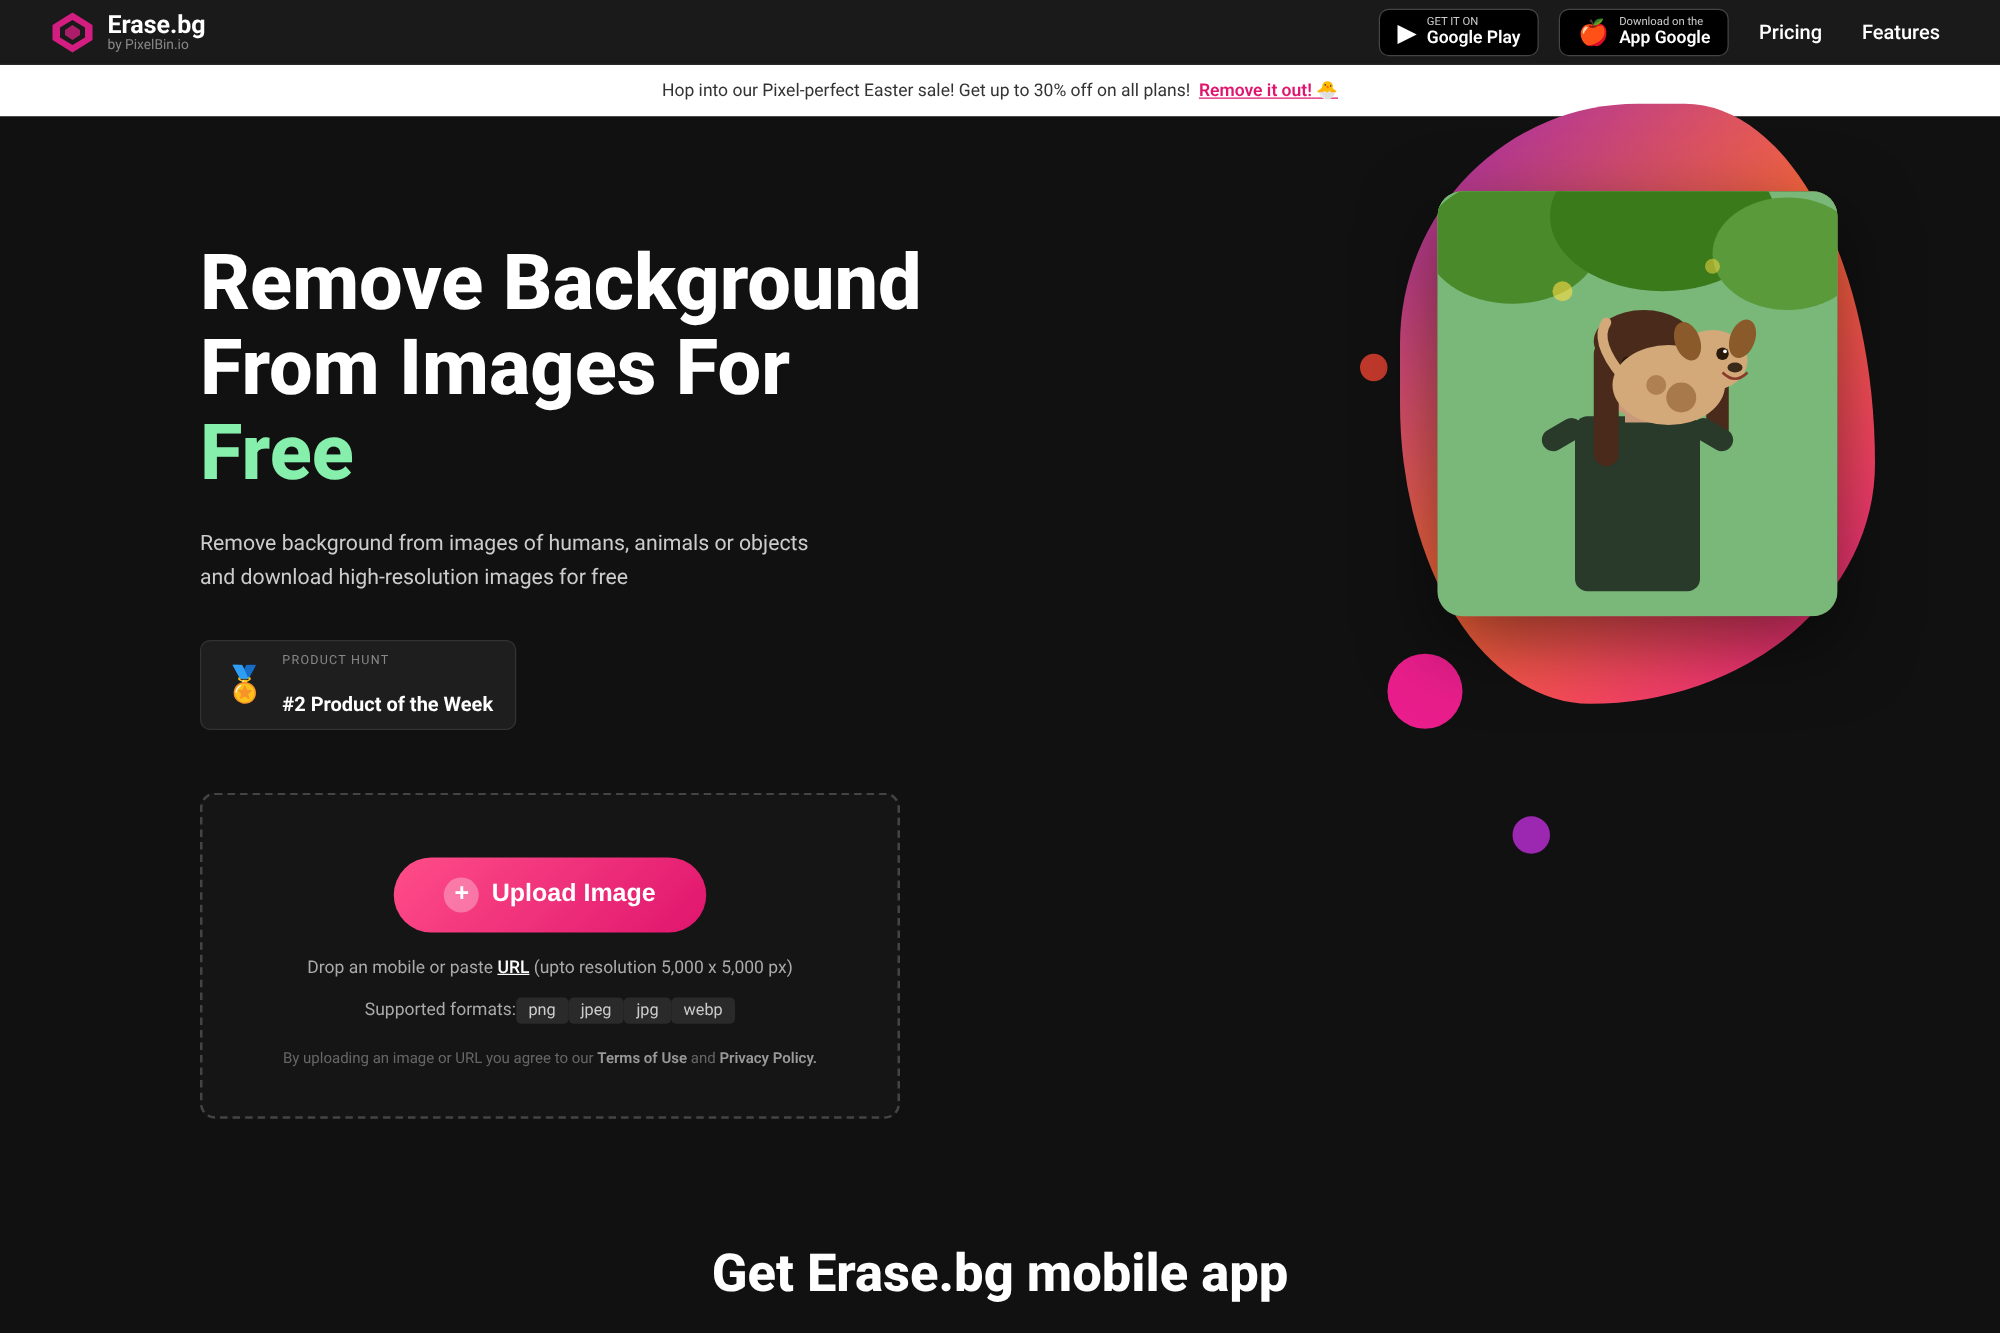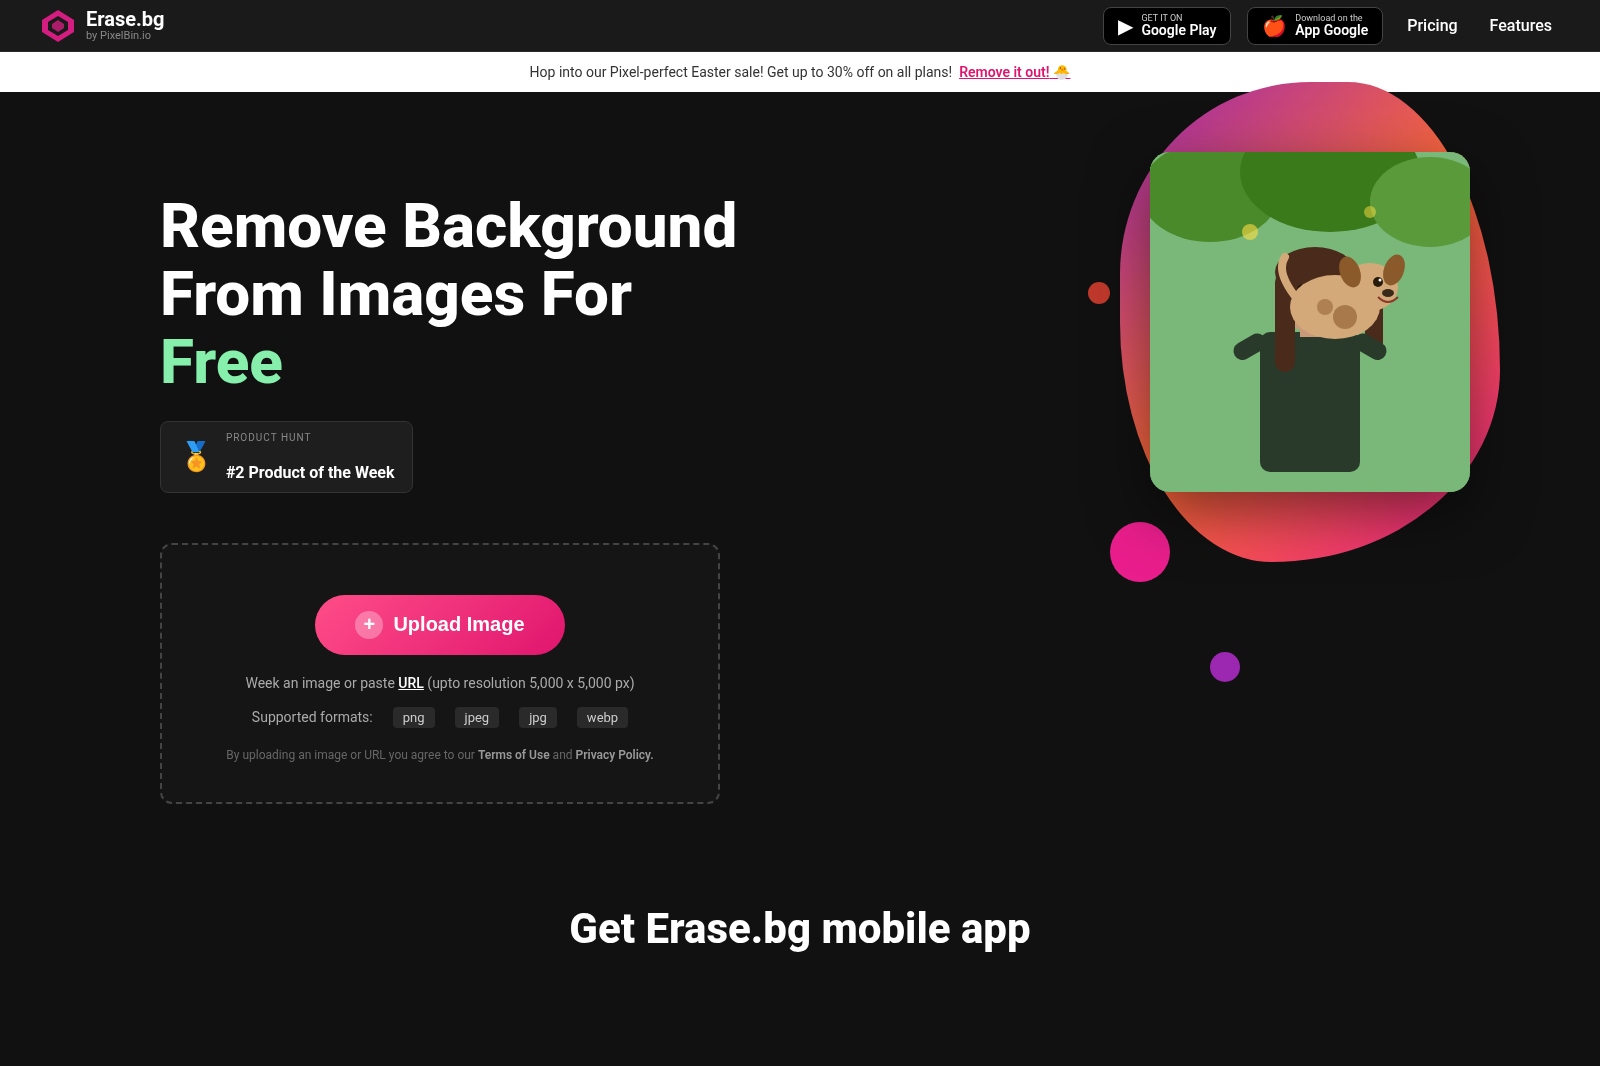--- a/index.html
+++ b/index.html
@@ -204,21 +204,21 @@
     .drop-text .url-link {
       color: #fff;
       text-decoration: underline;
       cursor: pointer;
       font-weight: 500;
     }
     .formats-row {
       display: flex;
       align-items: center;
       justify-content: center;
-      gap: 20px;
+      gap: 0;
       margin-bottom: 20px;
       font-size: 14px;
       color: #aaa;
     }
     .format-tag {
       background: #2a2a2a;
       border-radius: 4px;
       padding: 3px 10px;
       color: #ccc;
       font-size: 13px;
@@ -366,39 +366,40 @@
 </div>
 
 <section class="main-section">
   <div class="left-content">
     
     <h1 class="hero-title">
       <span>Remove Background</span><br>
       <span>From Images For </span><span class="free-word">Free</span>
     </h1>
 
+    <p class="hero-subtitle">Remove background from images of humans, animals or objects and download high-resolution images for free</p>
 
     
     <div class="product-hunt-badge">
       <span class="badge-medal">🏅</span>
       <div class="badge-text">
         <span class="badge-label">PRODUCT HUNT</span>
         <span class="badge-rank">#2 Product of the Week</span>
       </div>
     </div>
 
     
     <div class="upload-box">
       <button class="upload-btn">
         <span class="plus-icon">+</span>
         <span>Upload Image</span>
       </button>
 
       <p class="drop-text">
-        <span>Week an image or paste </span><a class="url-link">URL</a><span> (upto resolution 5,000 x 5,000 px)</span>
+        <span>Drop an mobile or paste </span><a class="url-link">URL</a><span> (upto resolution 5,000 x 5,000 px)</span>
       </p>
 
       <div class="formats-row">
         <span>Supported formats:</span>
         <span class="format-tag">png</span>
         <span class="format-tag">jpeg</span>
         <span class="format-tag">jpg</span>
         <span class="format-tag">webp</span>
       </div>
 

